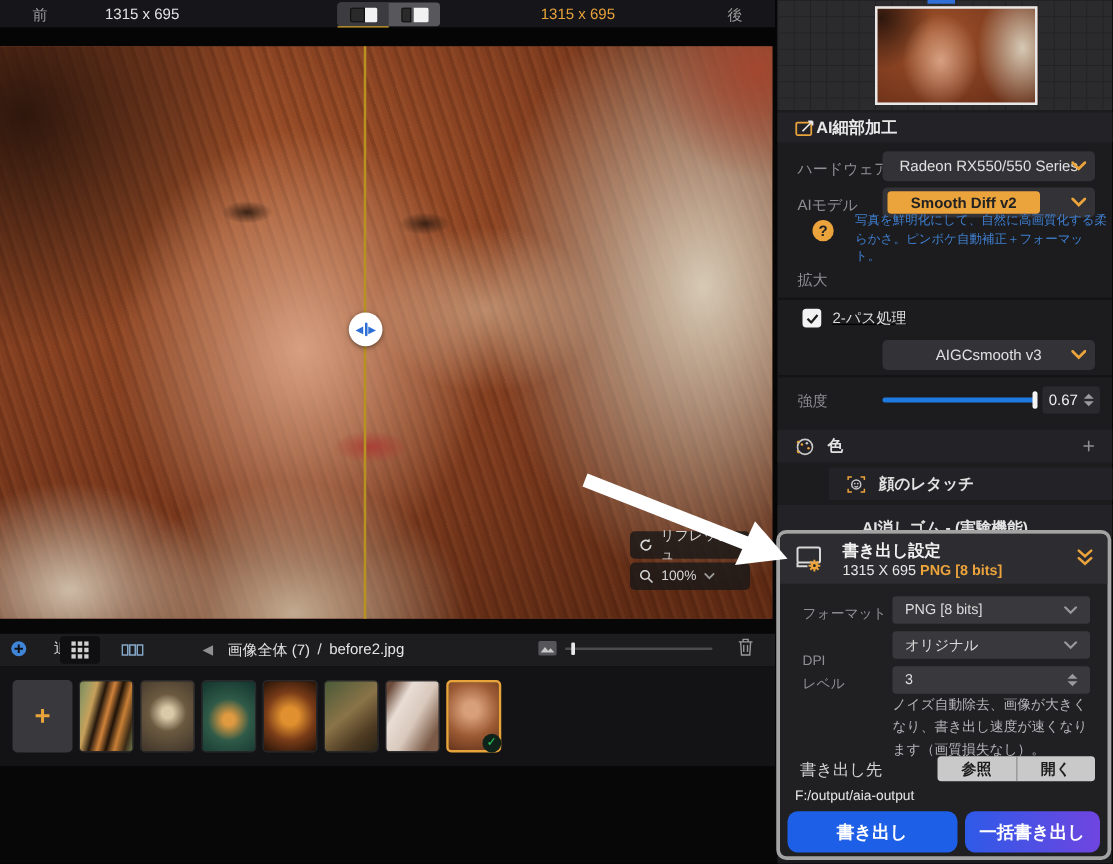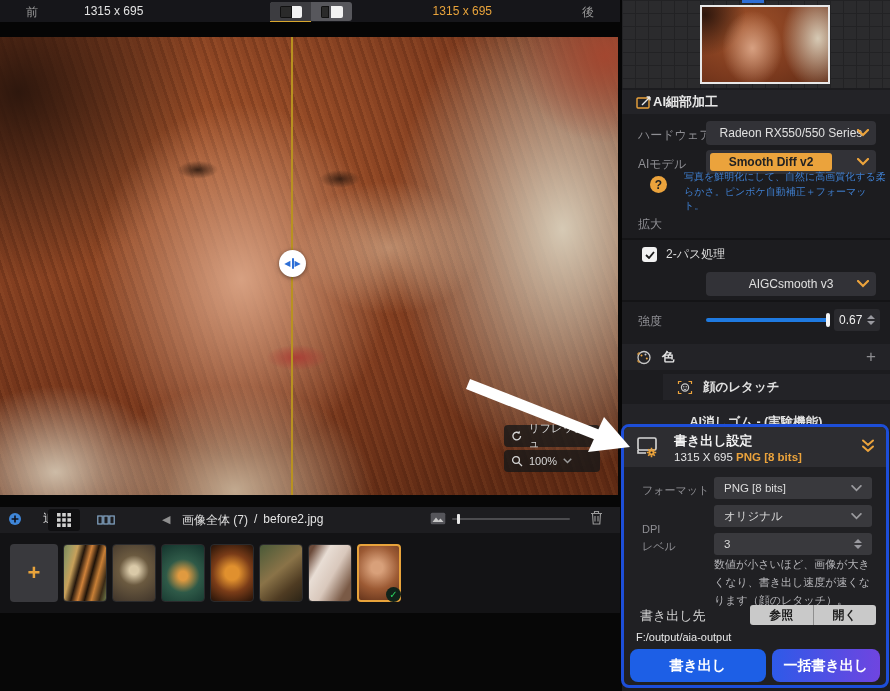--- a/index.html
+++ b/index.html
@@ -116,21 +116,21 @@
     border-radius:3px; display:flex; align-items:center; justify-content:center; }
   .pill span { color:#222; font-size:12px; font-weight:bold; }
 
   .help-q { position:absolute; left:28px; top:176px; width:17px; height:17px; border-radius:50%;
     background:#eba33c; color:#222; font-weight:bold; font-size:12px; display:flex;
     align-items:center; justify-content:center; cursor:pointer; }
   .help-text { position:absolute; left:62px; top:170px; width:202px; color:#3f7fd0; font-size:10px; line-height:1.45; }
 
   .divider { position:absolute; left:0; width:268px; height:2px; background:#141416; }
 
-  .chk-row { position:absolute; left:20px; top:246px; display:flex; align-items:center; gap:9px; cursor:pointer; }
+  .chk-row { position:absolute; left:20px; top:246px; display:flex; align-items:center; gap:9px; cursor:pointer;text-decoration:underline; }
   .chk-box { width:15px; height:15px; background:#f2f2f2; border-radius:3px; display:flex;
     align-items:center; justify-content:center; }
   .chk-row span.lbl { color:#dcdcdc; font-size:12px; }
 
   .slider-track { position:absolute; left:84px; top:318px; width:122px; height:4px; background:#1f7ae0;
     border-radius:2px; cursor:pointer; }
   .slider-handle { position:absolute; right:-2px; top:-5px; width:4px; height:14px; background:#f4f4f4; border-radius:2px; }
   .spin-box { position:absolute; left:212px; top:309px; width:46px; height:22px; background:#2a2a2e;
     border-radius:3px; display:flex; align-items:center; justify-content:space-between; padding:0 5px; }
   .spin-box .v { color:#f0f0f0; font-size:12px; }
@@ -138,21 +138,21 @@
   .spin i { width:0; height:0; border-left:4px solid transparent; border-right:4px solid transparent; }
   .spin i.up { border-bottom:4px solid #9a9aa0; }
   .spin i.dn { border-top:4px solid #9a9aa0; }
 
   .group-row { position:absolute; left:0; width:268px; height:26px; background:#232327;
     display:flex; align-items:center; gap:10px; padding:0 14px; cursor:pointer; }
   .group-row .g-lbl { color:#e2e2e2; font-size:12.5px; font-weight:bold; flex:1; }
   .group-row .plus { color:#8e8e92; font-size:17px; font-weight:400; cursor:pointer; }
 
   
-  .export { position:absolute; left:-1px; top:424px; width:268px; height:264px; border:3px solid #1d4ed8;
+  .export { position:absolute; left:-1px; top:424px; width:268px; height:264px; border:3px solid #a3a3a3;
     border-radius:8px; background:#202023; overflow:hidden; }
   .exp-head { position:relative; height:40px; background:#2d2d31; display:flex; align-items:center; padding:0 12px; gap:12px; }
   .exp-titles { display:flex; flex-direction:column; gap:1px; }
   .exp-title { color:#f2f2f2; font-size:13px; font-weight:bold; }
   .exp-sub { font-size:11.5px; color:#e6e6e6; }
   .exp-sub .o { color:#eba33c; font-weight:bold; }
   .exp-dchev { position:absolute; right:10px; top:11px; cursor:pointer; }
   .exp-lbl { position:absolute; left:18px; color:#8f8f94; font-size:11px; }
   .exp-ctl { position:absolute; left:90px; width:158px; height:22px; background:#39393d; border-radius:3px;
     display:flex; align-items:center; padding:0 10px; cursor:pointer; }
@@ -446,21 +446,21 @@
 
       <span class="exp-lbl" style="top:112px;">レベル</span>
       <div class="exp-ctl" style="top:106px;">
         <span class="val">3</span>
         <span class="spin">
             <i class="up"></i>
             <i class="dn"></i>
           </span>
       </div>
 
-      <div class="exp-note">数値が小さいほど、画像が大きくなり、書き出し速度が速くなります（顔のレタッチ）。</div>
+      <div class="exp-note">ノイズ自動除去、画像が大きくなり、書き出し速度が速くなります（画質損失なし）。</div>
 
       <span class="dest-lbl">書き出し先</span>
       <div class="dest-btns">
         <button>参照</button>
         <span class="div"></span>
         <button>開く</button>
       </div>
       <span class="dest-path">F:/output/aia-output</span>
 
       <div class="exp-buttons">

